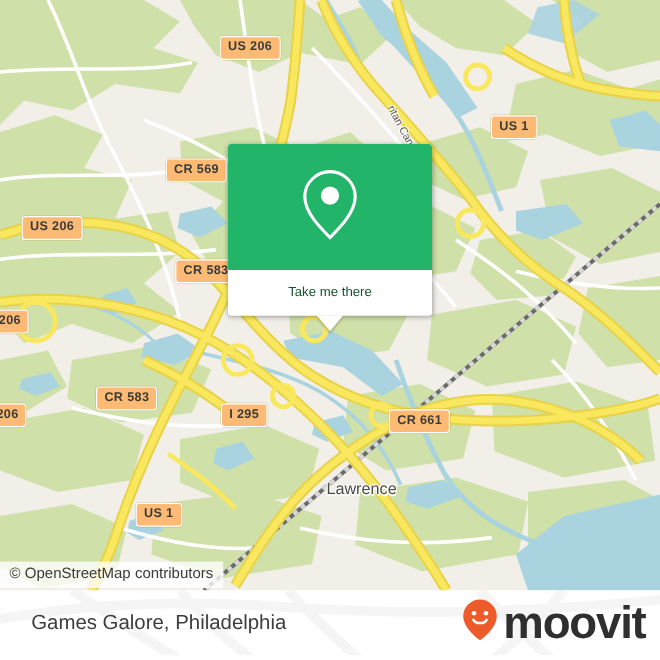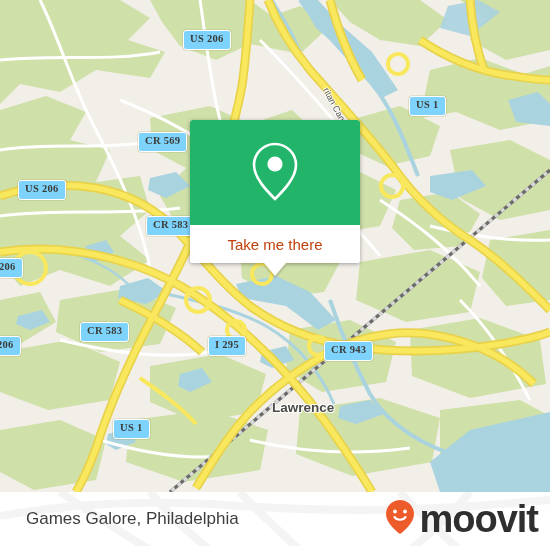--- a/index.html
+++ b/index.html
@@ -11,44 +11,43 @@
   }
   #app{position:relative;width:550px;height:550px;overflow:hidden;background:#fff;}
 
   
   #map{position:absolute;left:0;top:0;width:550px;height:492px;overflow:hidden;background:#f2efe9;}
   #map svg{position:absolute;left:0;top:0;display:block;}
 
   
   .shield{
     position:absolute;
-    background:#7dd3fc;
+    background:#fdba74;
     border:1.6px solid #ffffff;
     border-radius:3px;
     color:#3b3b36;
     font-size:10.5px;
     font-weight:bold;
     letter-spacing:.3px;
     line-height:1;
     padding:3px 6px 4px 6px;
     white-space:nowrap;
     box-shadow:0 0 0 0.5px rgba(150,140,60,.35);
-    font-family:Liberation Serif, serif;
+    font-family:Liberation Sans, sans-serif;
   }
   .place-label{
     position:absolute;
     color:#4a4a46;
     font-size:13.5px;
     white-space:nowrap;
     text-shadow:
        1px 0 0 rgba(255,255,255,.95), -1px 0 0 rgba(255,255,255,.95),
        0 1px 0 rgba(255,255,255,.95), 0 -1px 0 rgba(255,255,255,.95),
        1px 1px 0 rgba(255,255,255,.95), -1px -1px 0 rgba(255,255,255,.95);
     font-family:"Liberation Sans","DejaVu Sans",sans-serif;
-    font-weight:bold;
   }
   .canal-label{
     position:absolute;
     color:#5c5c58;
     font-size:9px;
     white-space:nowrap;
     transform-origin:0 0;
     text-shadow:
        1px 0 0 rgba(255,255,255,.9), -1px 0 0 rgba(255,255,255,.9),
        0 1px 0 rgba(255,255,255,.9), 0 -1px 0 rgba(255,255,255,.9);
@@ -73,21 +72,21 @@
     background:#fff;
   }
   #popup-head{
     background:#22b56a;
     height:105px;border-radius:3px 3px 0 0;
     display:flex;align-items:center;justify-content:center;
   }
   #popup-foot{
     background:#fff;height:38px;border-radius:0 0 3px 3px;
     display:flex;align-items:center;justify-content:center;
-    color:#c2410c;font-size:15px;
+    color:#14532d;font-size:11px;
   }
   #popup-tail{
     position:absolute;left:50%;top:143px;margin-left:-11px;
     width:0;height:0;
     border-left:11px solid transparent;
     border-right:11px solid transparent;
     border-top:13px solid #ffffff;
     filter:drop-shadow(0 2px 1px rgba(0,0,0,.22));
   }
 
@@ -233,34 +232,35 @@
     </svg>
 
     <div id="shield-layer">
         <div class="shield" style="left: 183px; top: 30px;">US 206</div>
         <div class="shield" style="left: 138px; top: 132px;">CR 569</div>
         <div class="shield" style="left: 18px; top: 180px;">US 206</div>
         <div class="shield" style="left: 146px; top: 216px;">CR 583</div>
         <div class="shield" style="left: -8px; top: 258px;">206</div>
         <div class="shield" style="left: 80px; top: 322px;">CR 583</div>
         <div class="shield" style="left: -10px; top: 336px;">206</div>
-        <div class="shield" style="left: 184px; top: 336px; margin-left: 24px;">I 295</div>
+        <div class="shield" style="left: 184px; top: 336px;">I 295</div>
         <div class="shield" style="left: 113px; top: 419px;">US 1</div>
         <div class="shield" style="left: 409px; top: 96px;">US 1</div>
-        <div class="shield" style="left: 324px; top: 341px;">CR 943</div>
+        <div class="shield" style="left: 324px; top: 341px;">CR 661</div>
       </div>
 
     <div id="place-layer">
         <div class="place-label" style="left: 272px; top: 400px;">Lawrence</div>
       </div>
 
     <div id="feature-layer">
         <div class="canal-label" style="left: 330px; top: 86px; transform: rotate(62deg);">ritan Canal</div>
       </div>
 
+    <div id="attrib">© OpenStreetMap contributors</div>
   </div>
 
   <div id="popup">
     <div id="popup-head">
       <span>
         <svg width="54" height="64" viewBox="0 0 54 64" aria-hidden="true">
           <path d="M27 5 C15.4 5 6 14.4 6 26 C6 39 19 52 27 60 C35 52 48 39 48 26 C48 14.4 38.6 5 27 5 Z" fill="none" stroke="#ffffff" stroke-width="2.6"></path>
           <circle cx="27" cy="25" r="7.6" fill="#ffffff"></circle>
         </svg>
       </span>

